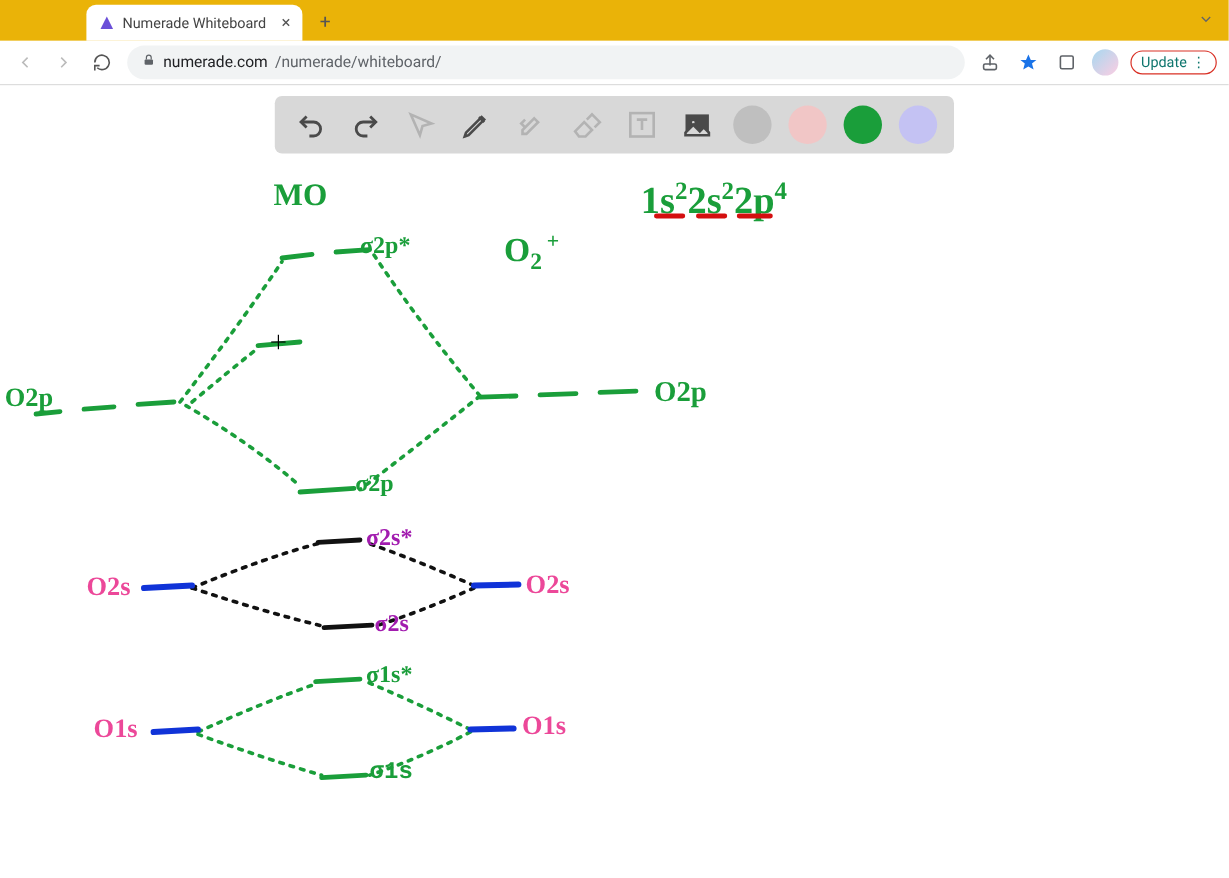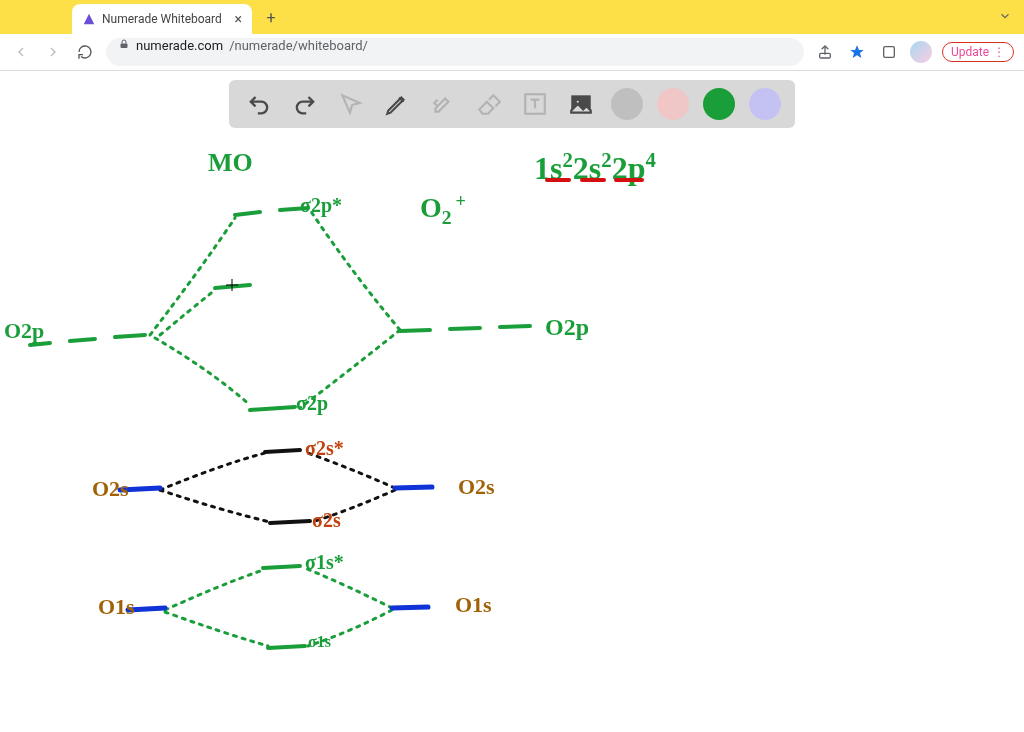--- a/index.html
+++ b/index.html
@@ -14,21 +14,21 @@
 
   
   .browser-chrome {
     background: #fff;
     border-bottom: 1px solid #ddd;
   }
   .tab-bar {
     display: flex;
     align-items: center;
     height: 34px;
-    background: #fde047;
+    background: #eab308;
     padding-left: 72px;
   }
   .tab {
     display: flex;
     align-items: center;
     background: #fff;
     border-radius: 8px 8px 0 0;
     height: 30px;
     padding: 0 10px;
     min-width: 180px;
@@ -63,20 +63,21 @@
   }
   .nav-btn {
     width: 22px; height: 22px;
     display: flex; align-items: center; justify-content: center;
     color: #888;
   }
   .nav-btn.active { color: #555; }
   .url-field {
     flex: 1;
     display: flex;
+    align-items: center;
     height: 28px;
     background: #f1f3f4;
     border-radius: 14px;
     padding: 0 12px;
     font-size: 13px;
     color: #5f6368;
     gap: 6px;
   }
   .lock-ic { color: #5f6368; }
   .url-host { color: #202124; }
@@ -93,21 +94,21 @@
   }
   .star-filled { color: #1a73e8; }
   .avatar-circle {
     width: 22px; height: 22px; border-radius: 50%;
     background: linear-gradient(135deg,#a7d8f0,#fccde2);
     display:flex;align-items:center;justify-content:center;
     font-size:11px;color:#2b6;
   }
   .update-pill {
     border: 1px solid #d93025;
-    color: #ec4899;
+    color: #0f766e;
     border-radius: 12px;
     padding: 2px 8px;
     font-size: 12px;
     display: flex;
     align-items: center;
     gap: 4px;
   }
 
   
   .wb-toolbar {
@@ -144,22 +145,22 @@
   }
 
   .hand-label {
     position: absolute;
     font-family: "Comic Sans MS", "Segoe Script", cursive;
     font-weight: bold;
     line-height: 1;
     white-space: nowrap;
   }
   .green { color: #1a9e3a; }
-  .black { color: #c2410c; }
-  .blue  { color: #a16207; margin-left: 20px; }
+  .black { color: #a21caf; }
+  .blue  { color: #ec4899; }
   .sup { font-size: 0.65em; vertical-align: super; }
   .sub { font-size: 0.7em; vertical-align: sub; }
 
   .underline-red { position:absolute; height:4px; background:#d40f0f; border-radius:2px; }
 </style>
 </head>
 <body>
 
 <div class="browser-chrome">
   <div class="tab-bar">
@@ -341,21 +342,21 @@
     <line x1="128" y1="540" x2="165" y2="538"></line>
     <line x1="392" y1="538" x2="428" y2="537"></line>
   </g>
 
   <g stroke="#000" stroke-width="1">
     <line x1="226" y1="215" x2="238" y2="215"></line>
     <line x1="232" y1="209" x2="232" y2="221"></line>
   </g>
 </svg>
 
-<div class="hand-label green" style="left:208px; top:150px; font-size:26px;">MO</div>
+<div class="hand-label green" style="left:228px; top:150px; font-size:26px;">MO</div>
 
 <div class="hand-label green" style="left:420px; top:148px; font-size:28px;margin-top:44px;">
   <span>O</span><span class="sub">2</span><span class="sup" style="margin-left:4px;">+</span>
 </div>
 
 <div class="hand-label green" style="left:534px; top:150px; font-size:32px;">
   <span>1s</span><span class="sup">2</span><span>2s</span><span class="sup">2</span><span>2p</span><span class="sup">4</span>
 </div>
 <div class="underline-red" style="left:545px; top:178px; width:26px;"></div>
 <div class="underline-red" style="left:580px; top:178px; width:26px;"></div>
@@ -366,15 +367,15 @@
 
 <div class="hand-label green" style="left:4px; top:320px; font-size:22px;">O2p</div>
 <div class="hand-label green" style="left:545px; top:315px; font-size:24px;">O2p</div>
 
 <div class="hand-label black" style="left:305px; top:438px; font-size:20px;">σ2s*</div>
 <div class="hand-label black" style="left:312px; top:510px; font-size:20px;text-align:center;">σ2s</div>
 <div class="hand-label blue" style="left:72px; top:478px; font-size:22px;">O2s</div>
 <div class="hand-label blue" style="left:438px; top:476px; font-size:22px;">O2s</div>
 
 <div class="hand-label green" style="left:305px; top:552px; font-size:20px;">σ1s*</div>
-<div class="hand-label green" style="left:308px; top:634px; font-size:16px;">σ1s</div>
+<div class="hand-label green" style="left:308px; top:634px; font-size:20px;font-family:Liberation Mono, monospace;">σ1s</div>
 <div class="hand-label blue" style="left:78px; top:596px; font-size:22px;">O1s</div>
 <div class="hand-label blue" style="left:435px; top:594px; font-size:22px;">O1s</div>
 
 </body></html>

